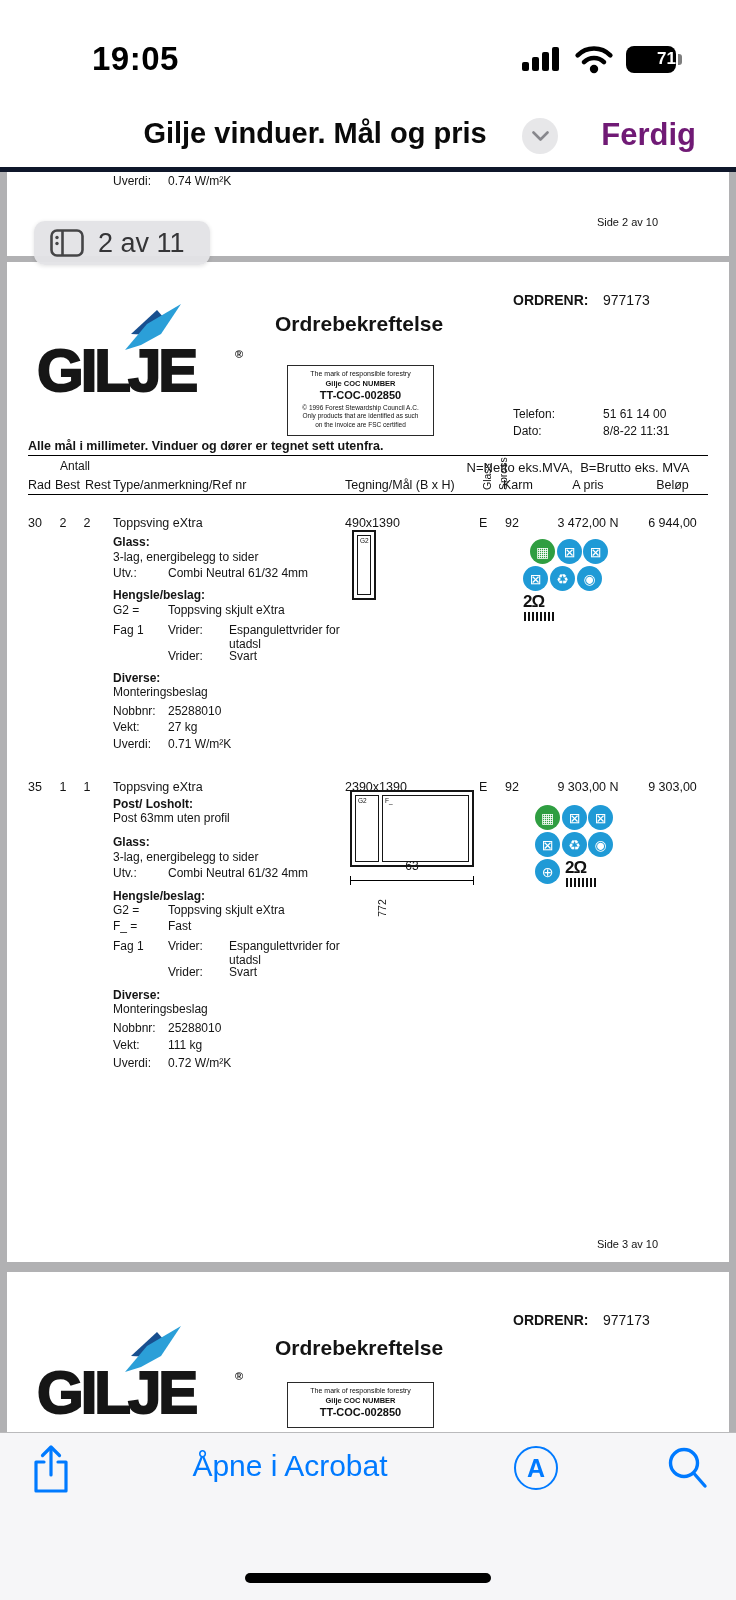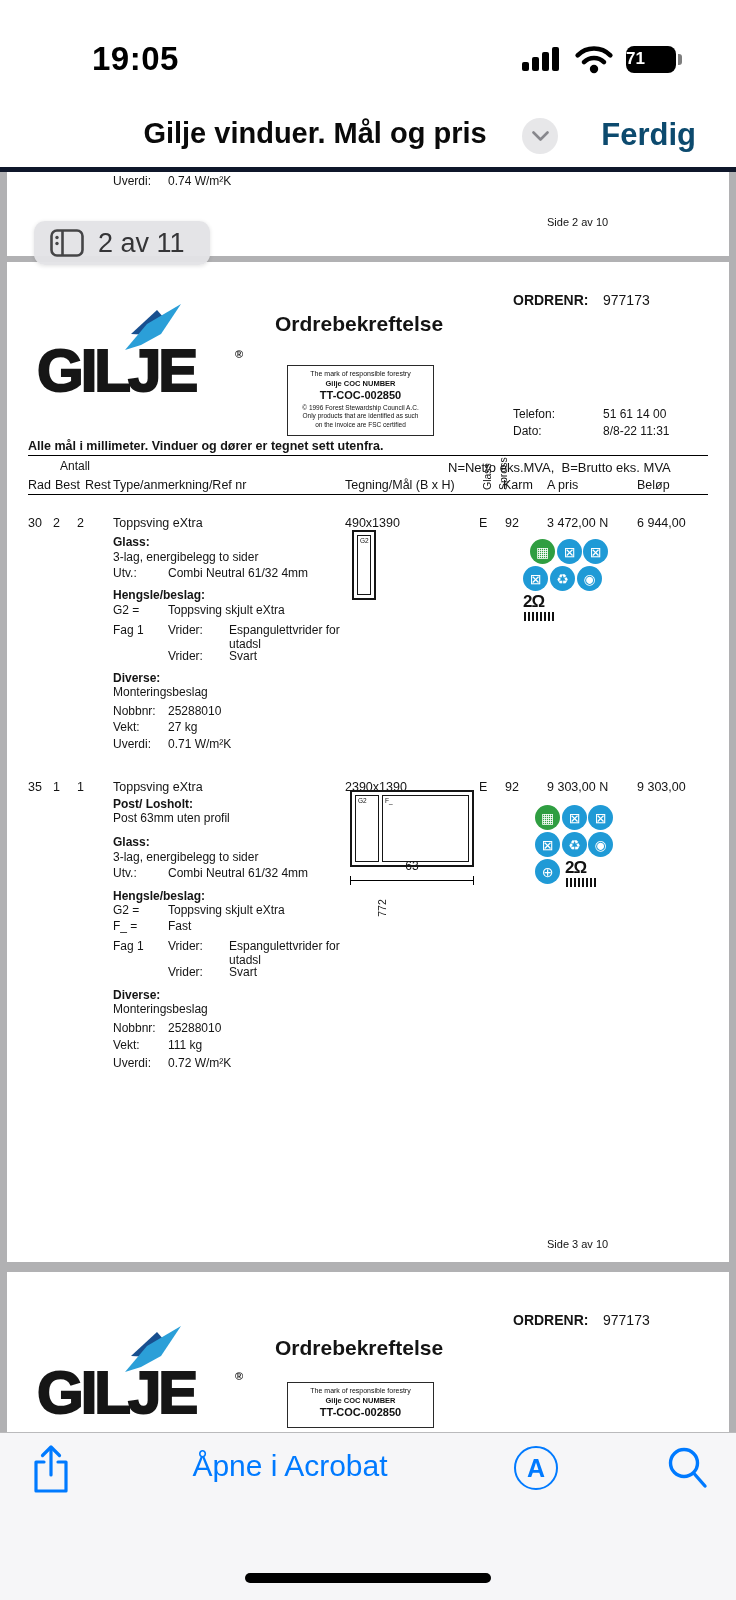--- a/index.html
+++ b/index.html
@@ -4,47 +4,47 @@
 <style>
   * { margin:0; padding:0; box-sizing:border-box; }
   html,body { width:736px; height:1600px; }
   body { font-family:"Liberation Sans", sans-serif; background:#b1b1b3; position:relative; overflow:hidden; color:#111; }
 
   
   .status-bar{position:absolute;left:0;top:0;width:736px;height:100px;background:#fff;z-index:30;}
   .sb-time{position:absolute;left:92px;top:40px;font-size:33px;font-weight:700;color:#000;letter-spacing:.5px;}
   .sb-icons{position:absolute;right:60px;top:44px;display:flex;align-items:center;gap:12px;}
   .battery{position:relative;width:50px;height:27px;background:#000;border-radius:8px;color:#fff;
-           display:flex;align-items:center;justify-content:flex-start;font-size:17px;font-weight:700;}
+           display:flex;align-items:center;justify-content:flex-end;font-size:17px;font-weight:700;}
   .battery-nub{position:absolute;right:-6px;top:8px;width:4px;height:11px;background:#7e7e7e;border-radius:0 3px 3px 0;}
 
   
   .nav-bar{position:absolute;left:0;top:100px;width:736px;height:72px;background:#fff;border-bottom:5px solid #0f172a;z-index:30;}
   .nav-title{position:absolute;left:100px;top:17px;width:430px;text-align:center;font-size:29px;font-weight:700;color:#0a0a0a;white-space:nowrap;}
   .nav-chevron{position:absolute;left:522px;top:18px;width:36px;height:36px;border-radius:50%;background:#e7e7e9;
                display:flex;align-items:center;justify-content:center;}
-  .nav-done{position:absolute;right:40px;top:17px;font-size:31px;font-weight:600;color:#0c4a6e;}
+  .nav-done{position:absolute;right:40px;top:17px;font-size:31px;font-weight:600;color:#701a75;}
 
   
   .viewer{position:absolute;left:0;top:172px;width:736px;height:1260px;}
   .page{position:absolute;left:7px;width:722px;background:#fff;overflow:hidden;}
   .page2{top:0;height:84px;}
   .page3{top:90px;height:1000px;}
   .page4{top:1100px;height:160px;}
 
   .pill{position:absolute;left:34px;top:49px;width:176px;height:44px;border-radius:11px;background:rgba(227,227,230,.96);
         display:flex;align-items:center;gap:14px;padding:0 16px;z-index:20;box-shadow:0 1px 4px rgba(0,0,0,.12);}
   .pill-label{font-size:27px;font-weight:500;color:#353537;white-space:nowrap;}
 
   
   .t{position:absolute;font-size:12.5px;color:#141414;white-space:nowrap;line-height:1.15;}
   .tb{font-weight:700;}
   .ts{font-size:12px;}
   .tt{font-size:11px;}
-  .r{text-align:left;}
+  .r{text-align:center;}
   .wrap{white-space:normal;line-height:1.15;}
   .rule{position:absolute;left:21px;width:680px;border-top:1.3px solid #000;height:0;}
   .vhead{position:absolute;font-size:10.5px;transform-origin:0 0;transform:rotate(-90deg);white-space:nowrap;color:#141414;}
 
   
   .logo{position:absolute;width:210px;height:120px;}
   .logo-text{position:absolute;left:0;top:30px;font-size:60px;font-weight:800;letter-spacing:-3px;color:#161616;-webkit-text-stroke:2px #161616;}
   .logo-reg{position:absolute;left:198px;top:42px;font-size:11px;font-weight:700;}
   .bird{position:absolute;left:86px;top:-2px;}
 

